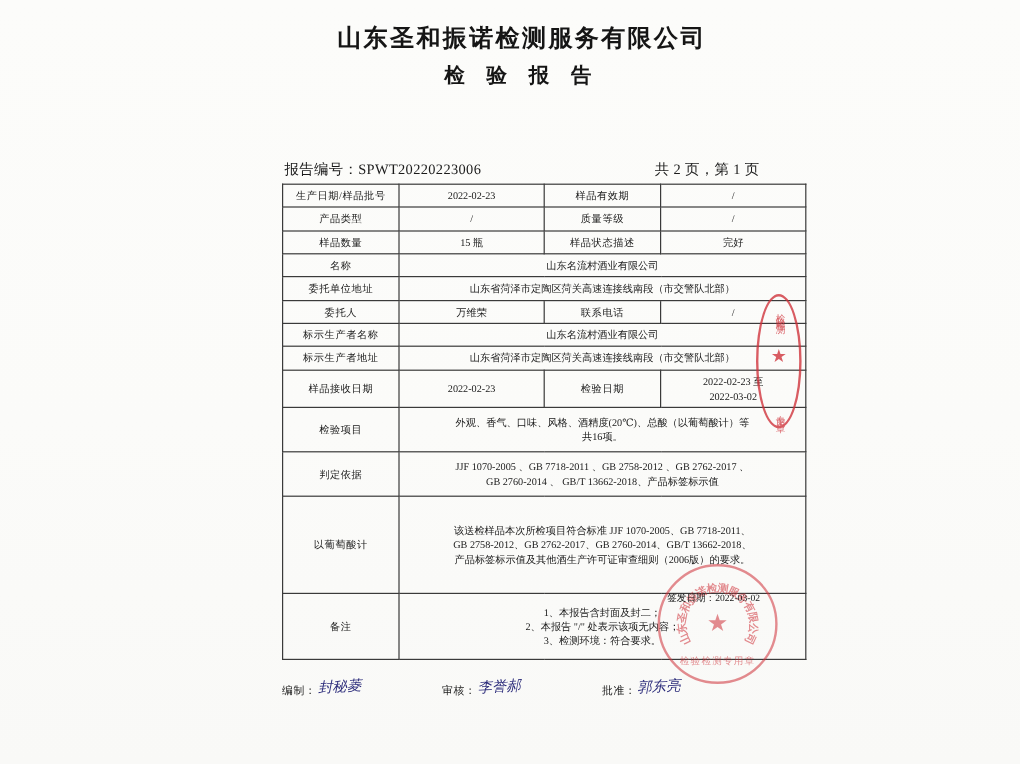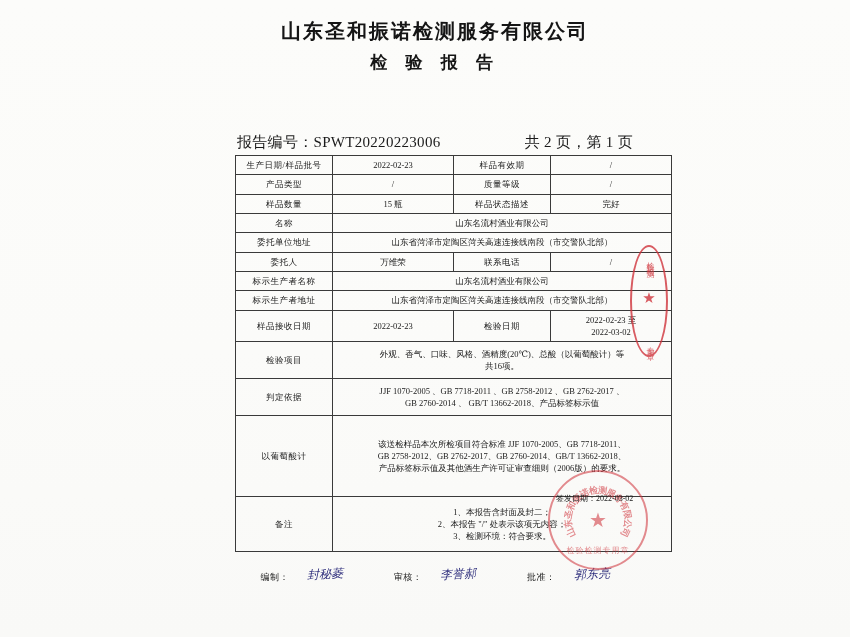--- a/index.html
+++ b/index.html
@@ -42,21 +42,21 @@
     font-size: 17px;
     letter-spacing: 7px;
     font-weight: 700;
     color: #151515;
     margin-bottom: 24px;
   }
   .meta-row {
     display: flex;
     justify-content: space-between;
     align-items: flex-end;
-    font-size: 15px;
+    font-size: 12px;
     color: #1a1a1a;
     padding: 0 2px 3px 2px;
   }
   .meta-left { letter-spacing: .3px; }
   .meta-right { letter-spacing: .3px; margin-top: 35px; }
 
   table.report {
     border-collapse: collapse;
     width: 400px;
     table-layout: fixed;
@@ -102,22 +102,21 @@
     display: flex;
     width: 400px;
     margin-top: 14px;
     font-size: 9px;
     align-items: flex-end;
   }
   .sign-cell {
     flex: 1;
     display: flex;
     align-items: flex-end;
-    gap: 18px;
-    justify-content: center;
+    gap: 1px;
   }
   .sign-label { white-space: nowrap; letter-spacing: .5px; }
   .sign-name {
     font-family: "DejaVu Serif", serif;
     font-style: italic;
     font-size: 12px;
     color: #2b2b7a;
     transform: rotate(-3deg);
     padding-bottom: 1px;
   }

